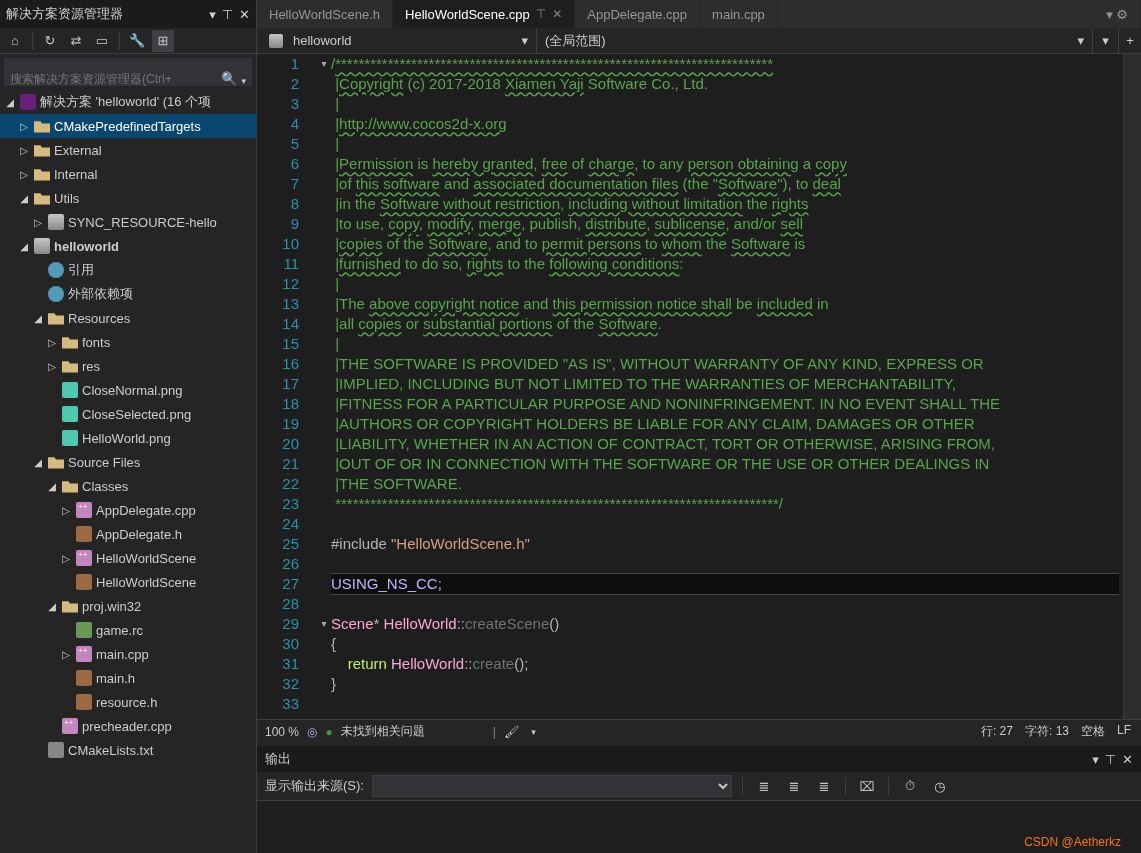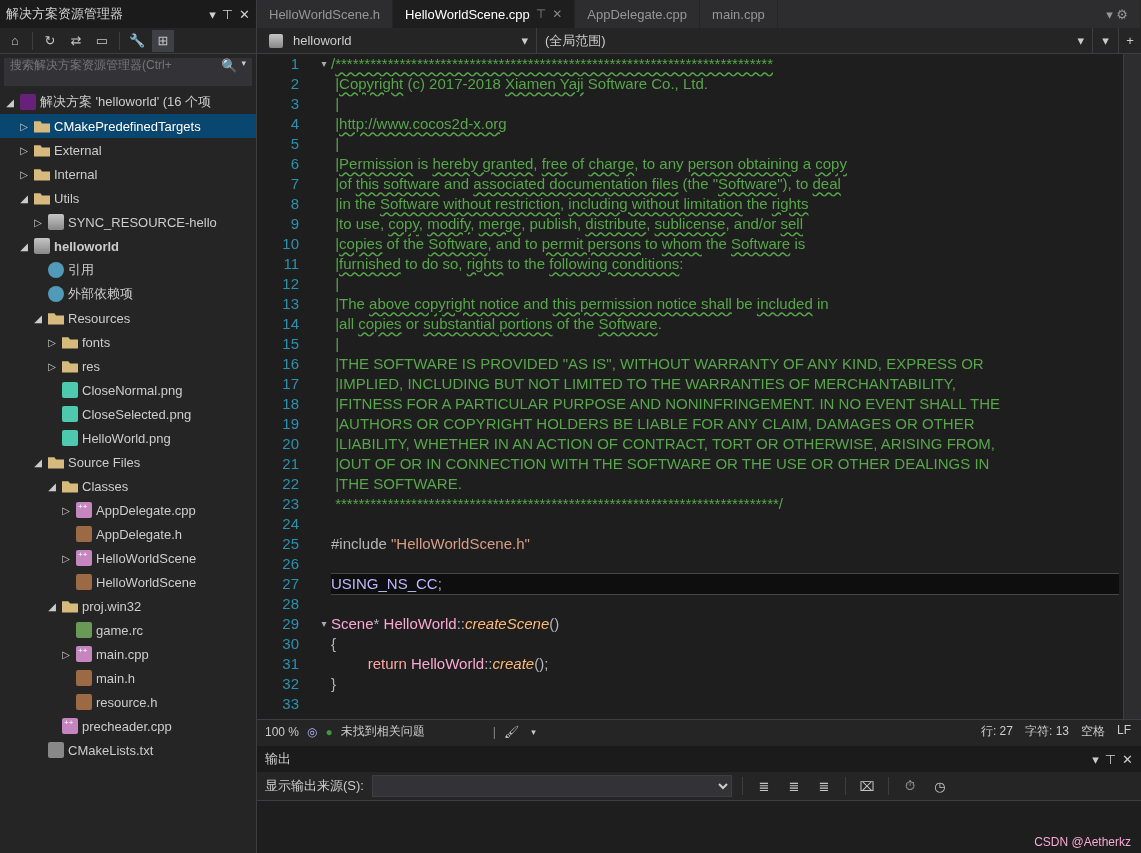--- a/index.html
+++ b/index.html
@@ -8,21 +8,21 @@
 
 .sidebar { width:257px; background:#252526; border-right:1px solid #3e3e42; display:flex; flex-direction:column; }
 .panel-title { display:flex; align-items:center; height:28px; padding:0 6px; background:#1b1b1c; color:#d0d0d0; justify-content:center; }
 .panel-title .ttl { flex:1; }
 .panel-icons { display:flex; gap:6px; }
 .panel-icons span { cursor:pointer; }
 .toolbar-row { display:flex; align-items:center; height:26px; padding:0 4px; gap:4px; border-bottom:1px solid #3e3e42; }
 .tbtn { width:22px; height:22px; display:flex; align-items:center; justify-content:center; color:#c5c5c5; }
 .tbtn.active { background:#3f3f46; }
 .sep { width:1px; height:18px; background:#3e3e42; margin:0 2px; }
-.searchbox { display:flex; align-items:flex-start; height:28px; padding:0 6px; background:#333337; margin:4px; }
+.searchbox { display:flex; align-items:flex-end; height:28px; padding:0 6px; background:#333337; margin:4px; }
 .searchbox input { flex:1; background:transparent; border:0; color:#ccc; outline:none; font-size:12px; }
 .tree { flex:1; overflow:auto; padding-bottom:6px; }
 .tree-row { display:flex; align-items:center; height:24px; padding-right:4px; white-space:nowrap; }
 .tree-row.sel { background:#094771; color:#fff; }
 .tw { display:inline-block; width:12px; text-align:center; color:#ccc; font-size:10px; }
 .ico { display:inline-block; width:16px; height:16px; margin:0 4px; }
 .ico.folder { background:#d7ba7d; clip-path:polygon(0 20%,40% 20%,50% 35%,100% 35%,100% 90%,0 90%); }
 .ico.proj { background:linear-gradient(#c5c5c5,#888); border-radius:2px; }
 .ico.sln { background:#68217a; border-radius:2px; }
 .ico.cpp { background:#c586c0; border-radius:2px; position:relative; }
@@ -44,40 +44,40 @@
 .navbox:first-child{ width:280px;}
 .navbox:nth-child(2){ flex:1;}
 .code-area { flex:1; overflow:auto; font-family:"NSimSun","Consolas",monospace; font-size:15px; line-height:20px; }
 .code-line { display:flex; }
 .lnum { width:60px; text-align:right; padding-right:18px; color:#2b91af; user-select:none; }
 .fold { width:14px; color:#aaa; font-size:10px; text-align:center; }
 .code { white-space:pre; flex:1; }
 .code-line.cur .code{ background:#0e0e0e; border:1px solid #464646; border-left:0; border-right:0; margin:-1px 4px -1px 0;}
 .c-cm { color:#57a64a; }
 .c-cm-u { color:#57a64a; text-decoration:underline wavy #57a64a; text-underline-offset:2px;}
-.c-kw { color:#fca5a5;margin-left:20px; }
+.c-kw { color:#bef264; }
 .c-str { color:#d69d85; }
 .c-type { color:#f9a8d4; }
-.c-fn { color:#fdba74;font-style:italic; }
+.c-fn { color:#737373; }
 .c-op { color:#b4b4b4; }
 .c-mac { color:#beb7ff; }
 
 .statusbar { display:flex; align-items:center; height:24px; background:#252526; border-top:1px solid #3e3e42; font-size:12px; color:#ccc; }
 .statusbar .sb-l { display:flex; align-items:center; gap:8px; padding:0 8px;text-align:right;}
 .statusbar .ok { color:#3c9a3c; }
 .sb-r { margin-left:auto; display:flex; gap:12px; padding:0 10px;}
 .mini-scroll { width:18px; background:#2d2d30; border-left:1px solid #3e3e42; }
 .ed-body{ display:flex; flex:1; min-height:0;}
 
 .output { height:110px; background:#252526; border-top:3px solid #007acc00; display:flex; flex-direction:column;}
 .out-title { display:flex; height:26px; align-items:center; padding:0 8px; background:#1b1b1c; justify-content:space-between;}
 .out-bar { display:flex; align-items:center; height:28px; padding:0 8px; gap:8px;}
 .out-bar select{ width:360px; height:22px; background:#333337; border:1px solid #3e3e42; color:#ccc;}
 .out-body { flex:1; background:#1e1e1e; border-top:1px solid #3e3e42;}
-.watermark { position:absolute; right:10px; bottom:4px; color:#f9a8d4; font-size:12px;}
+.watermark { position:absolute; right:20px; bottom:4px; color:#f97316; font-size:12px;}
 .carr{ font-size:9px; color:#ccc; padding-left:4px;}
 </style>
 </head>
 <body>
 
 <div class="main-area">
 
   <div class="sidebar">
     <div class="panel-title">
       <span class="ttl">解决方案资源管理器</span>

